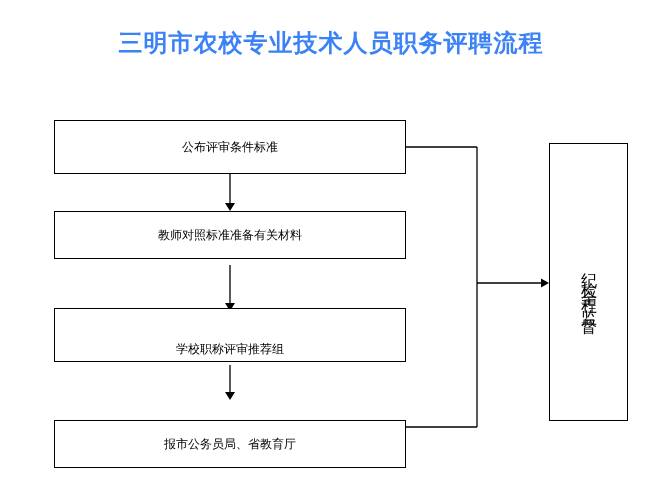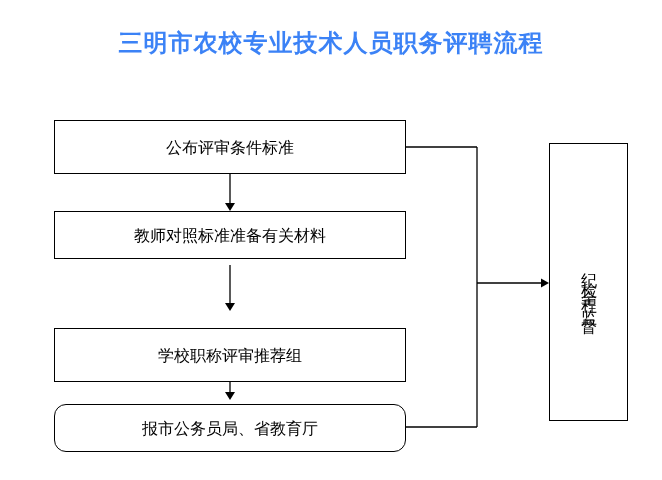--- a/index.html
+++ b/index.html
@@ -38,29 +38,29 @@
     position: absolute;
     left: 54px;
     width: 352px;
     border: 1.5px solid #000000;
     background: #ffffff;
     box-sizing: border-box;
     display: flex;
     flex-direction: column;
     align-items: center;
     justify-content: center;
-    font-size: 16px;
+    font-size: 12px;
     color: #000000;
     line-height: 23px;
     text-align: center;
   }
   .box-1 { top: 120px; height: 54px; }
   .box-2 { top: 211px; height: 48px; }
-  .box-3 { top: 328px; height: 54px; }
-  .box-4 { top: 404px; height: 48px; border-radius: 12px; }
+  .box-3 { top: 308px; height: 54px; justify-content: flex-end; }
+  .box-4 { top: 420px; height: 48px; }
   .supervision-box {
     position: absolute;
     left: 549px;
     top: 143px;
     width: 79px;
     height: 278px;
     border: 1.5px solid #000000;
     background: #ffffff;
     box-sizing: border-box;
     display: flex;

